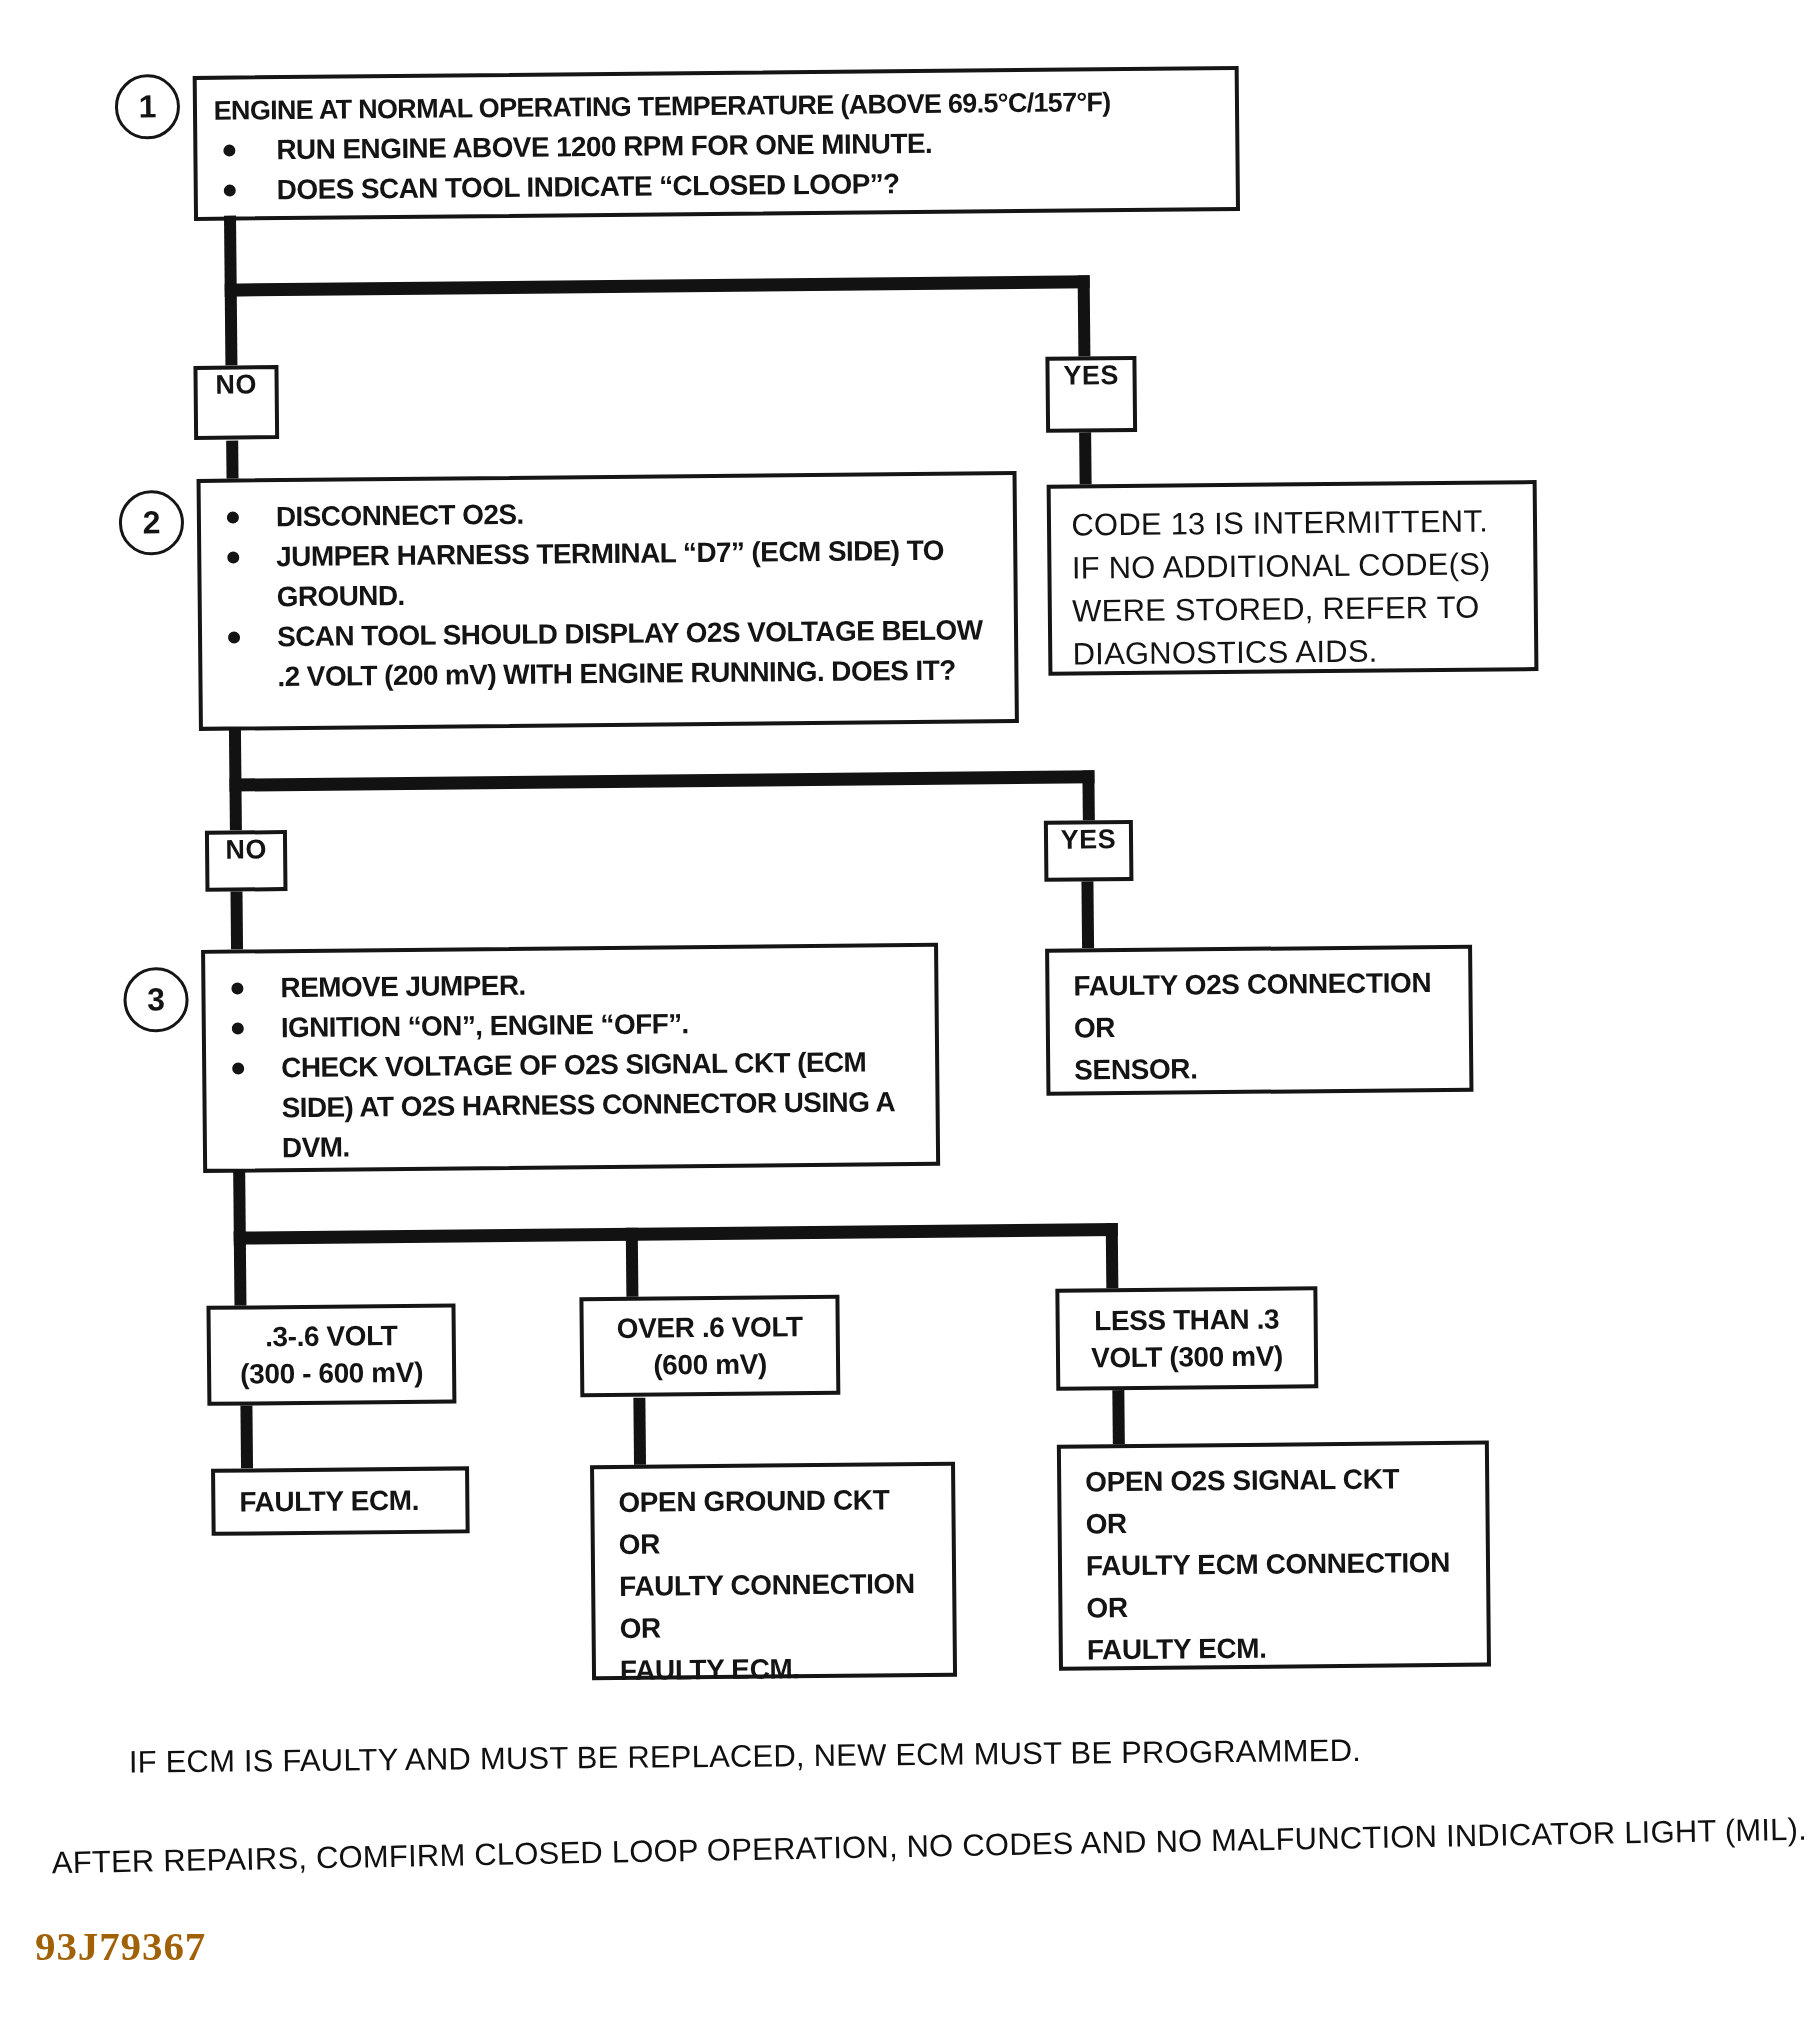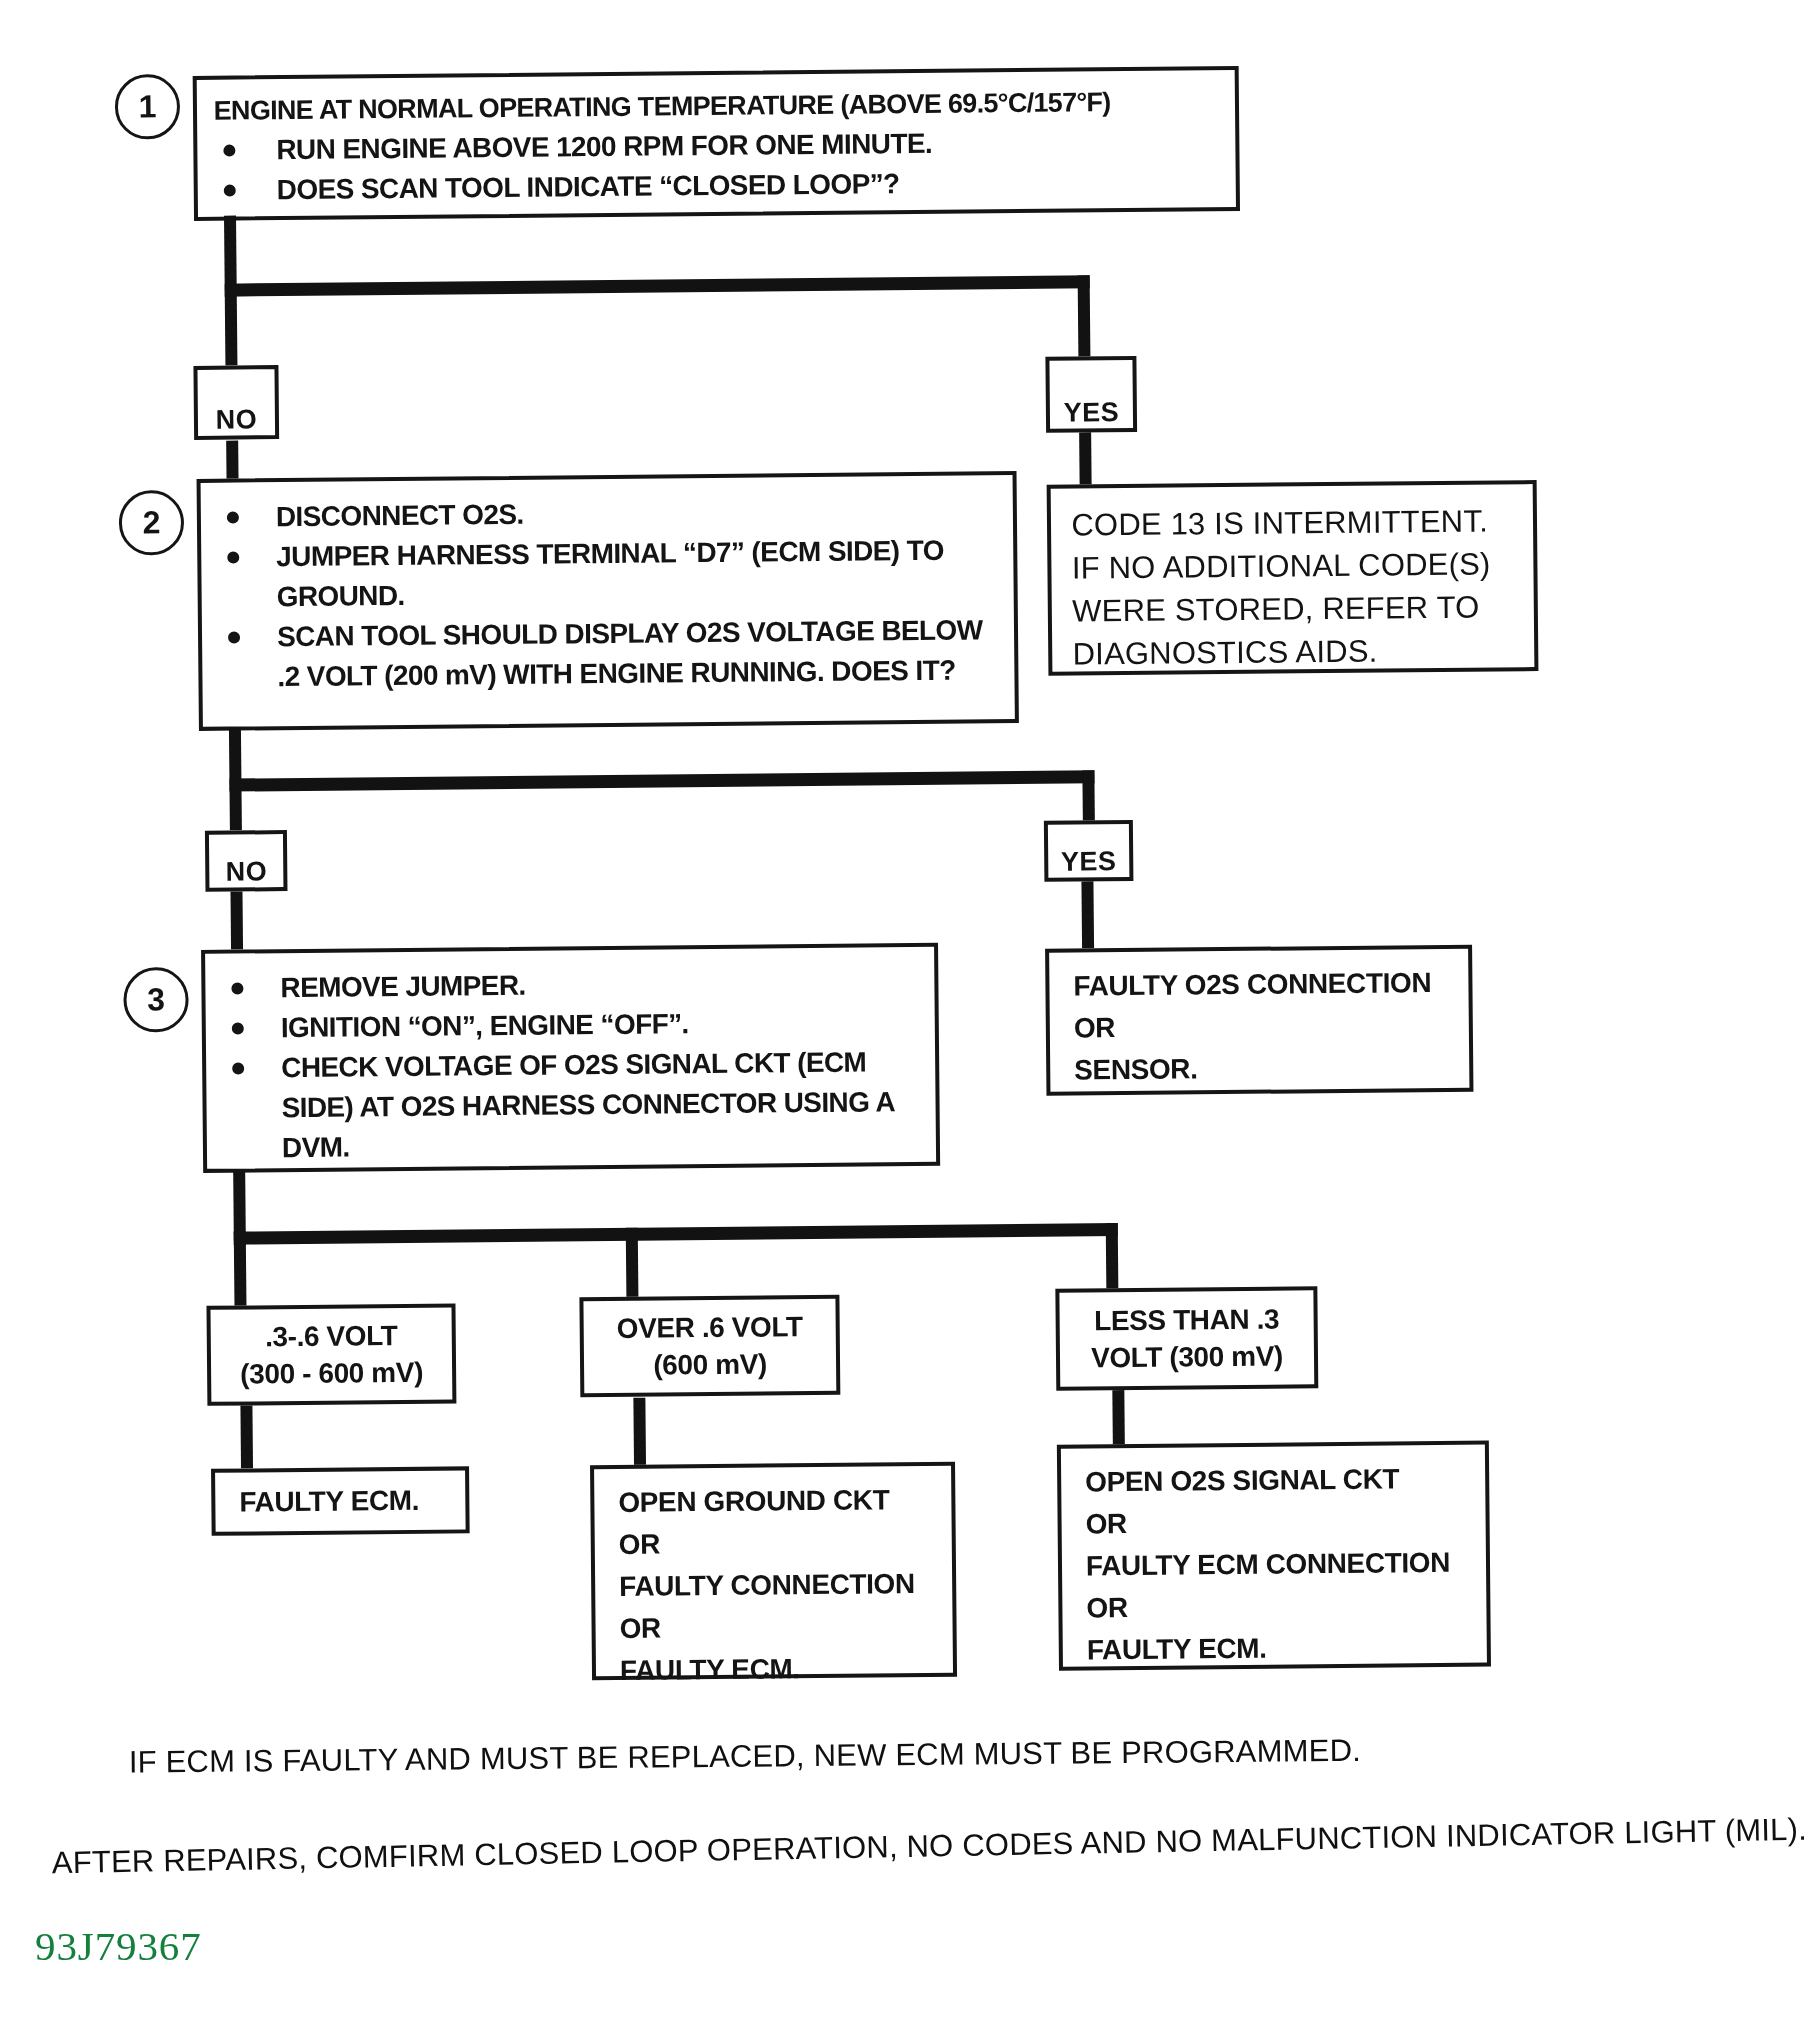--- a/index.html
+++ b/index.html
@@ -18,35 +18,35 @@
   .dot{flex:0 0 auto;width:12px;height:12px;border-radius:50%;background:#141414;
        margin:14px 0 0 13px;}
   .btxt{flex:1 1 auto;margin-left:41px;}
   .step2 .btxt,.step3 .btxt{margin-left:37px;}
   
   .badge{position:absolute;width:59px;height:59px;border:3.7px solid #151515;border-radius:50%;
     display:flex;align-items:center;justify-content:center;
     font-weight:700;font-size:32px;background:#fff;}
   
   .ynbox{position:absolute;border:4.6px solid #151515;background:#fff;box-sizing:border-box;
-    display:flex;align-items:flex-end;justify-content:center;
+    display:flex;align-items:flex-start;justify-content:center;
     font-weight:700;font-size:27px;letter-spacing:0.5px;}
   
   .vline{position:absolute;width:12px;background:#121212;}
   .hline{position:absolute;height:13px;background:#121212;}
   
   .outcome{font-weight:700;font-size:28px;line-height:42px;letter-spacing:-0.4px;}
   .outcome .pad{padding:13px 16.7px 9.3px 24px;}
   .code13{font-weight:400;font-size:31px;line-height:43px;letter-spacing:0.2px;}
   .cond{display:flex;flex-direction:column;align-items:center;justify-content:center;
     text-align:center;font-weight:700;font-size:28px;line-height:37px;letter-spacing:-0.4px;}
   
   .note{position:absolute;font-size:31px;letter-spacing:0.2px;white-space:nowrap;color:#101010;}
   .docid{position:absolute;font-family:"Liberation Serif",serif;font-size:41px;
-    letter-spacing:0.9px;color:#15803d;}
+    letter-spacing:0.9px;color:#a16207;font-weight:bold;}
 </style>
 </head>
 <body>
 
 <div class="sheet">
   <div class="skew">
 
     <div class="badge" style="left:115px;top:74px;">
       <span>1</span>
     </div>

